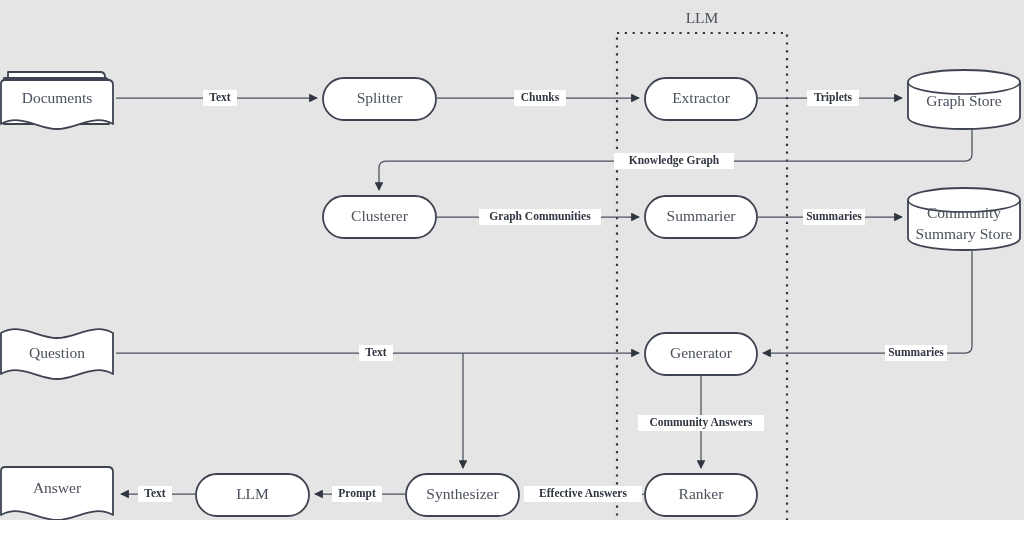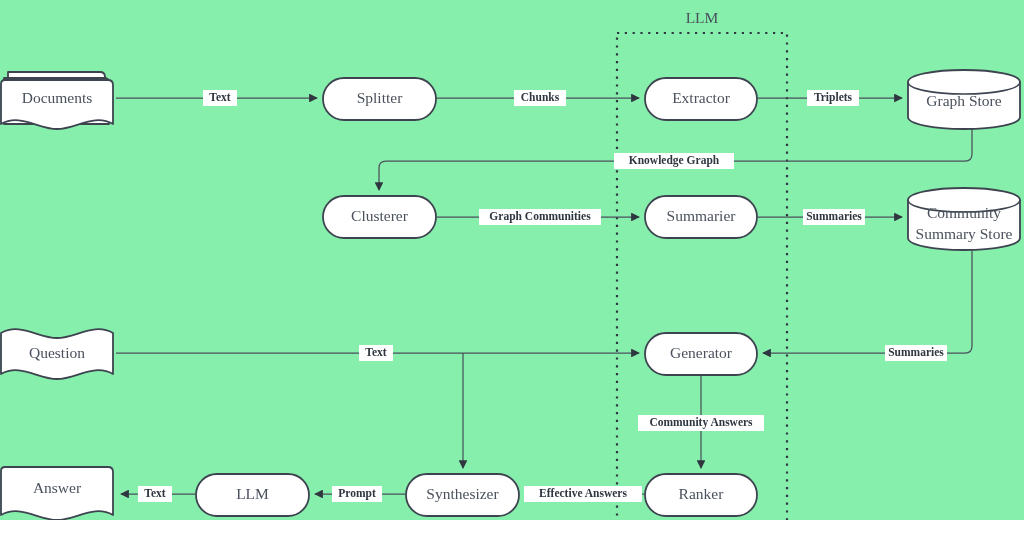--- a/index.html
+++ b/index.html
@@ -8,21 +8,21 @@
     padding: 0;
     background: #ffffff;
   }
   body {
     font-family: "Liberation Serif", "DejaVu Serif", serif;
   }
   #diagram-root {
     position: relative;
     width: 1024px;
     height: 520px;
-    background: #86efac;
+    background: #e5e5e5;
     overflow: hidden;
   }
   svg#flow {
     position: absolute;
     left: 0;
     top: 0;
     width: 1024px;
     height: 548px;
     display: block;
   }

